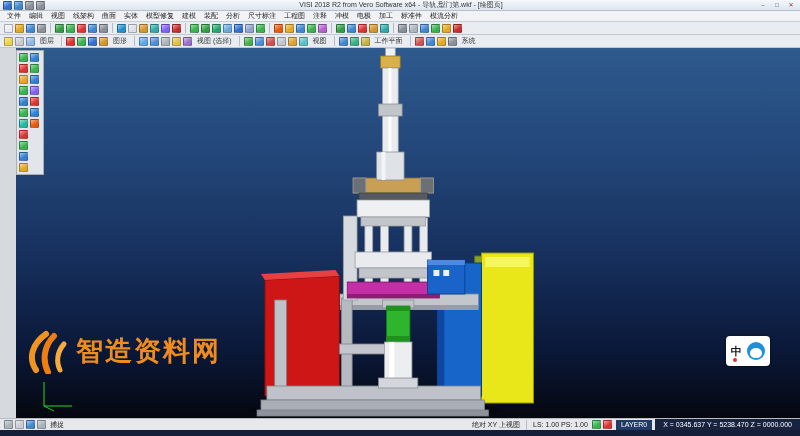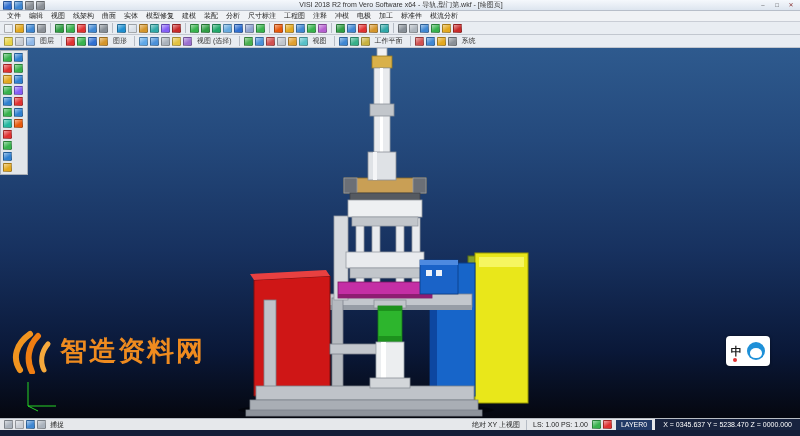--- a/index.html
+++ b/index.html
@@ -24,21 +24,21 @@
   .ticon { width:9px; height:9px; display:inline-block; border:1px solid rgba(0,0,0,.28);
     border-radius:1px; margin:0 1px; flex:0 0 auto;
     background-image:linear-gradient(145deg, rgba(255,255,255,.55), rgba(255,255,255,0) 60%); }
   .tsep { width:1px; height:10px; background:#b6bcc5; display:inline-block; margin:0 3px; flex:0 0 auto; }
   .group { display:flex; align-items:center; }
   .gicons { display:flex; align-items:center; }
   .group-label { font-size:7px; color:#333; margin:0 4px; white-space:nowrap; }
 
   
   .main { flex:1; position:relative; overflow:hidden;
-    background:linear-gradient(180deg,#2e5a8e 0%,#24497c 25%,#17315f 55%,#0a1838 82%,#05070f 100%); }
+    background:linear-gradient(180deg,#2e5a8e 0%,#24497c 25%,#17315f 55%,#0a1838 82%,#05070f 100%);margin-left:16px; }
   .model { position:absolute; inset:0; width:100%; height:100%; }
 
   .left-tools { position:absolute; top:2px; left:0; width:28px; background:#e2e6ea;
     border:1px solid #a9afb8; padding:1px; }
   .lt-grid { display:flex; flex-wrap:wrap; width:26px; }
   .lt-col { display:flex; flex-direction:column; align-items:flex-start; }
   .lt-col .ticon { margin:1px; }
   .lt-grid .ticon { margin:1px; }
 
   .triad { position:absolute; left:22px; bottom:6px; }

